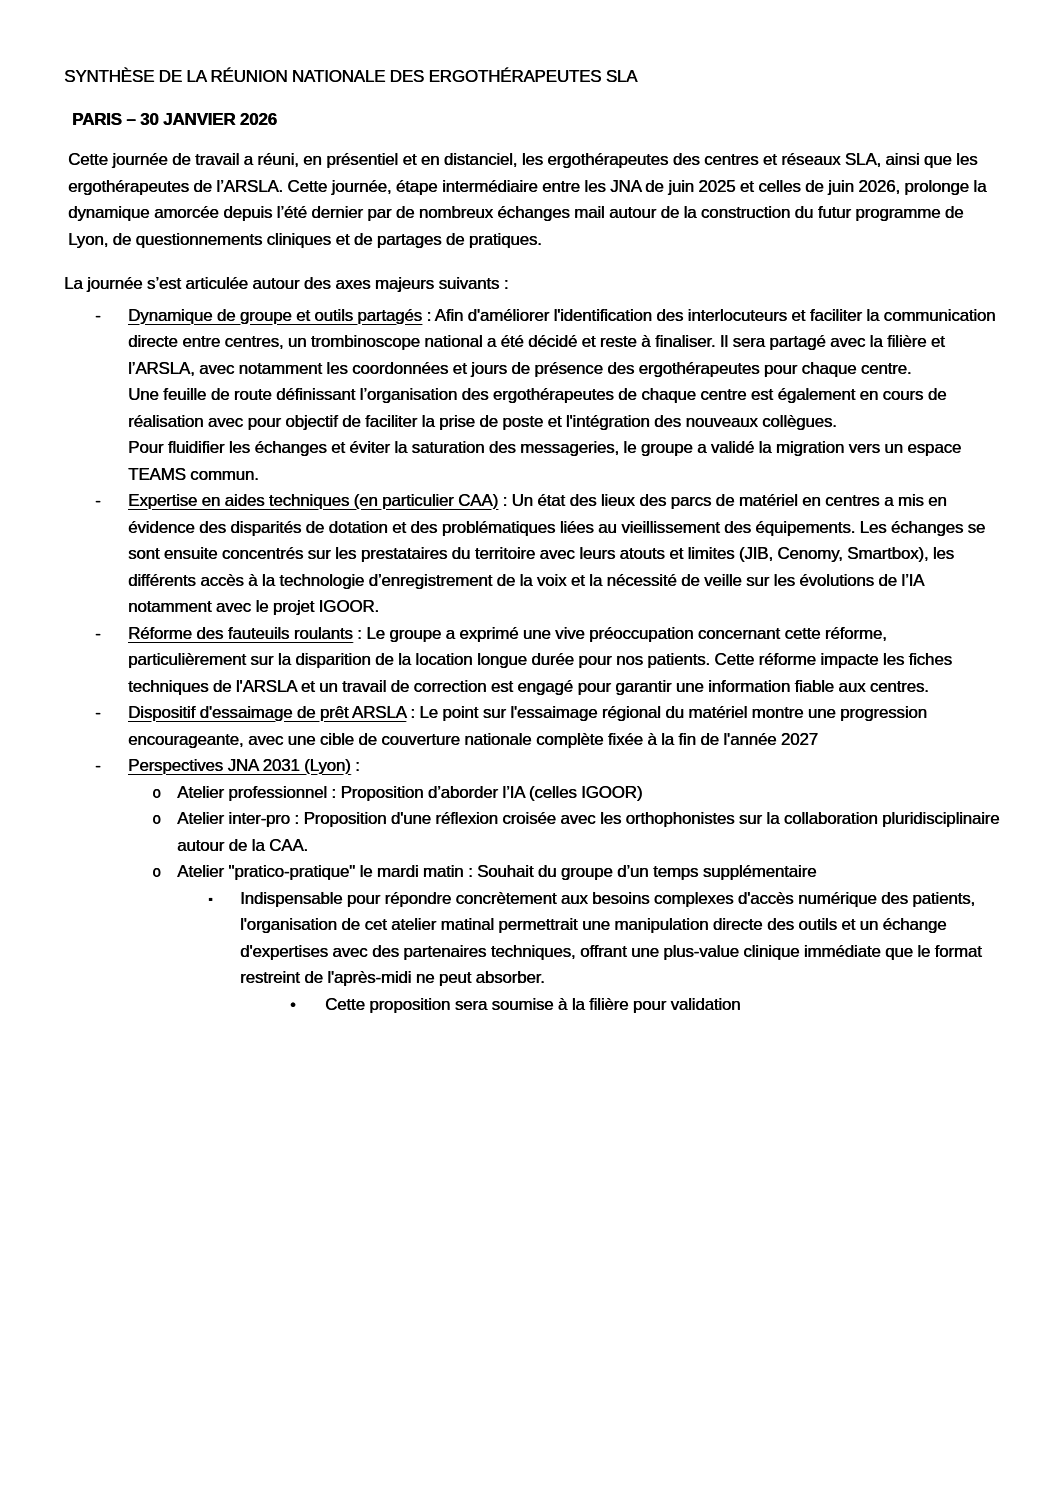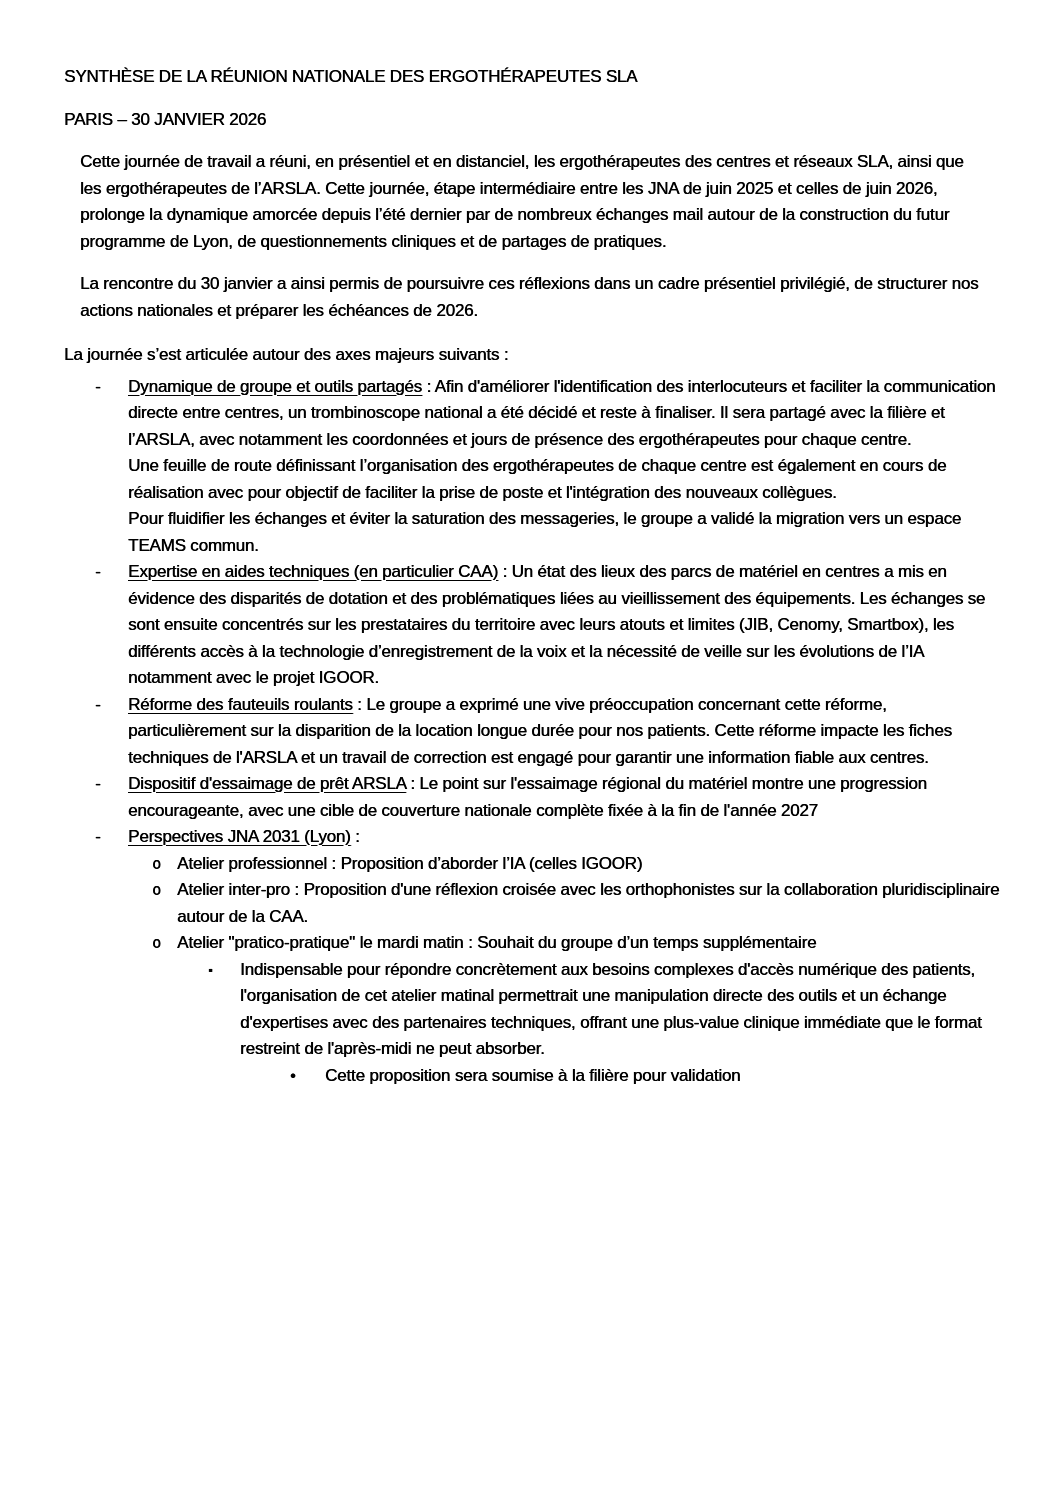--- a/index.html
+++ b/index.html
@@ -6,23 +6,23 @@
   .page{
     width:1058px;height:1497px;box-sizing:border-box;
     padding:64px 58px 0 64px;
     background:#ffffff;color:#000;
     font-family:"Liberation Sans",sans-serif;
     font-size:17px;line-height:26.5px;
     letter-spacing:-0.2px;
     text-shadow:0.5px 0 0 #000;
     overflow:hidden;
   }
-  p{margin:16px;}
+  p{margin:4px;}
   .title{margin:0 0 16px 0;}
-  .subtitle{margin:0 0 14px 0;}
+  .subtitle{margin:0 0 14px 8px;font-weight:bold;}
   .axes-lead{margin:18px 0 0 0;}
   .li{position:relative;}
   .li .marker{position:absolute;top:0;}
   .l1{padding-left:64px;}
   .l1 > .marker{left:31px;}
   .l2{padding-left:113px;}
   .l2 > .marker{left:88px;}
   .l3{padding-left:176px;}
   .l3 > .marker{left:144px;}
   .l4{padding-left:261px;}
@@ -35,21 +35,20 @@
 </style>
 </head>
 <body>
 
 <div class="page">
 
   <p class="title">SYNTHÈSE DE LA RÉUNION NATIONALE DES ERGOTHÉRAPEUTES SLA</p>
   <p class="subtitle">PARIS – 30 JANVIER 2026</p>
 
   <p class="para">Cette journée de travail a réuni, en présentiel et en distanciel, les ergothérapeutes des centres et réseaux SLA, ainsi que les ergothérapeutes de l’ARSLA. Cette journée, étape intermédiaire entre les JNA de juin 2025 et celles de juin 2026, prolonge la dynamique amorcée depuis l’été dernier par de nombreux échanges mail autour de la construction du futur programme de Lyon, de questionnements cliniques et de partages de pratiques.</p>
-  <p class="para">La rencontre du 30 janvier a ainsi permis de poursuivre ces réflexions dans un cadre présentiel privilégié, de structurer nos actions nationales et préparer les échéances de 2026.</p>
 
   <p class="axes-lead">La journée s’est articulée autour des axes majeurs suivants :</p>
 
   <div class="li l1 first-li">
     <span class="marker">-</span>
     <div class="txt"><span class="hd">Dynamique de groupe et outils partagés</span><span> : Afin d'améliorer l'identification des interlocuteurs et faciliter la communication directe entre centres, un trombinoscope national a été décidé et reste à finaliser. Il sera partagé avec la filière et l’ARSLA, avec notamment les coordonnées et jours de présence des ergothérapeutes pour chaque centre.</span>
       <div>Une feuille de route définissant l’organisation des ergothérapeutes de chaque centre est également en cours de réalisation avec pour objectif de faciliter la prise de poste et l'intégration des nouveaux collègues.</div>
       <div>Pour fluidifier les échanges et éviter la saturation des messageries, le groupe a validé la migration vers un espace TEAMS commun.</div>
     </div>
   </div>

